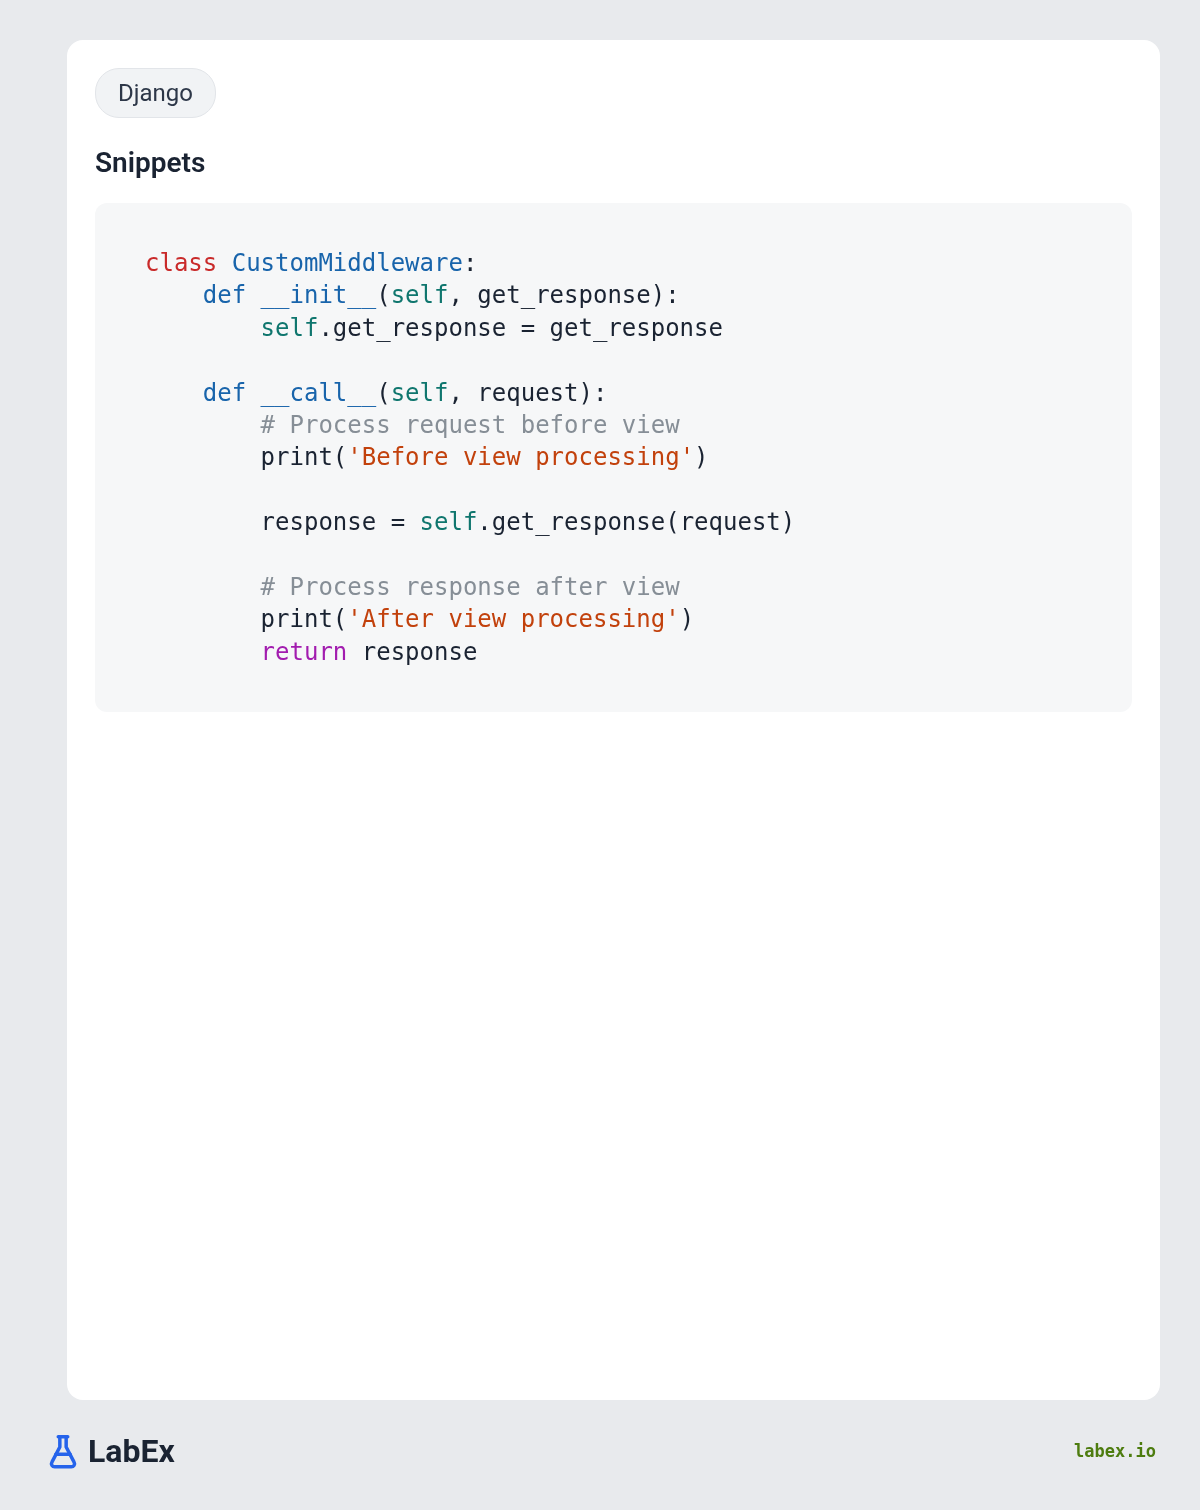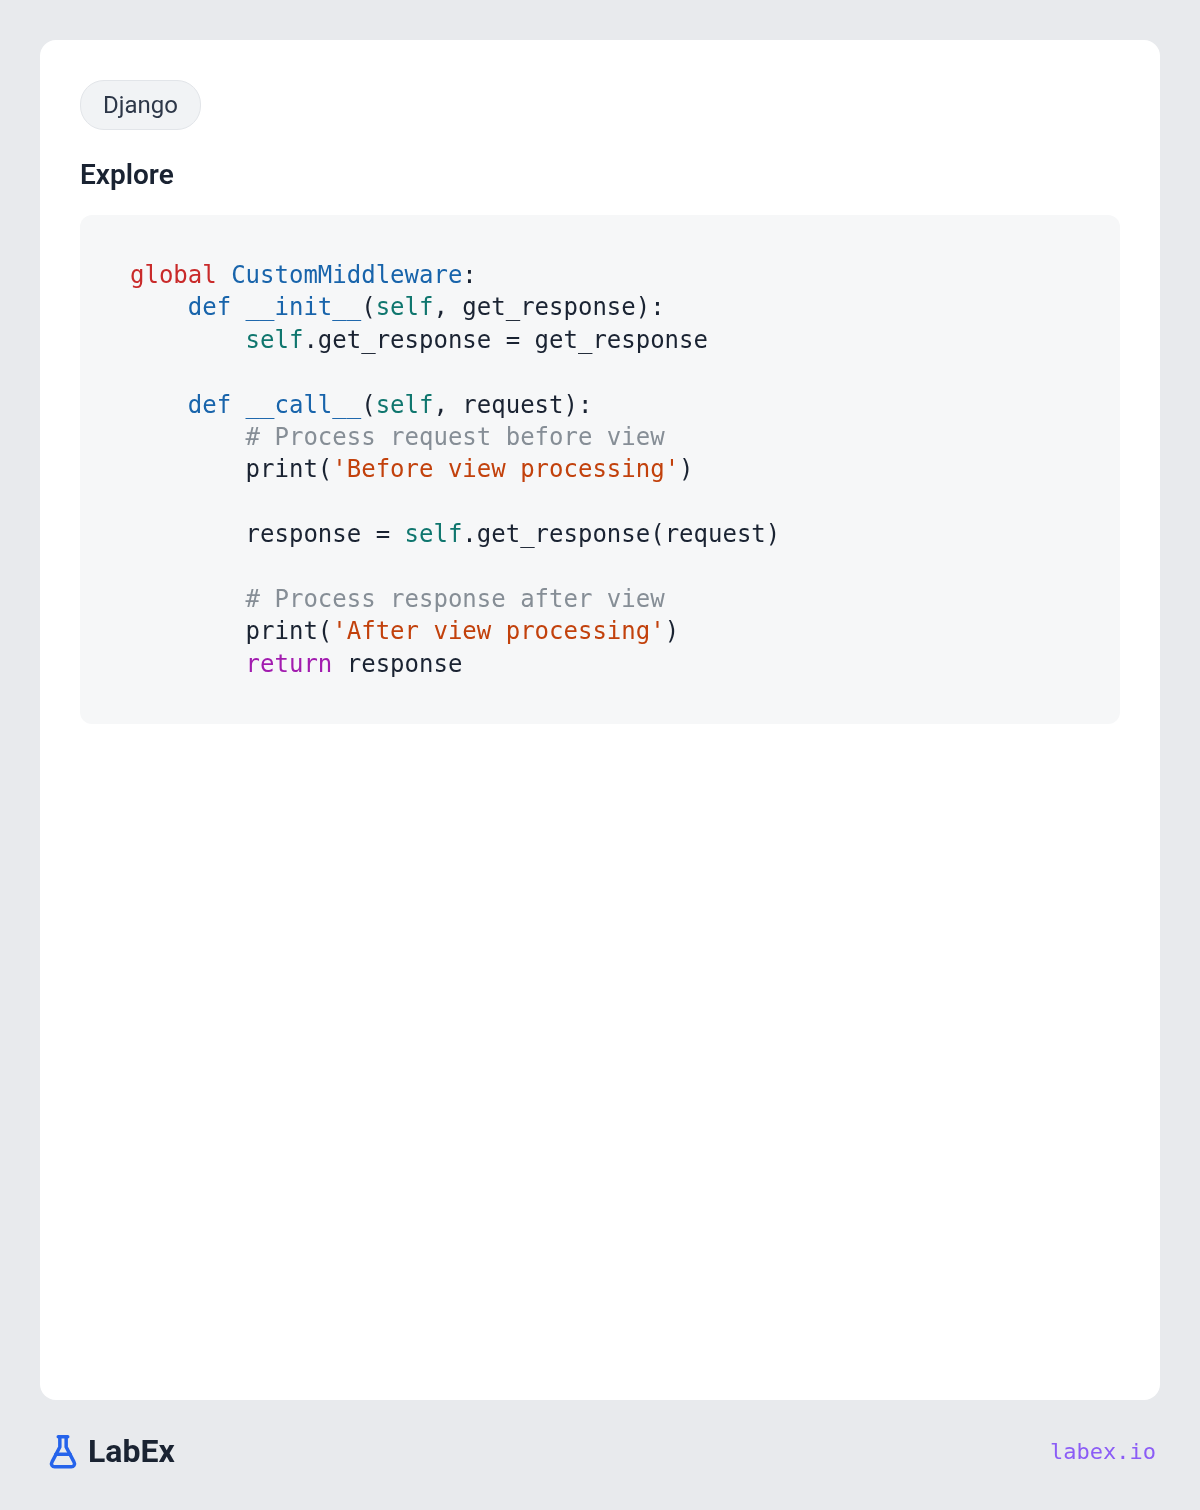--- a/index.html
+++ b/index.html
@@ -12,24 +12,25 @@
       height: 1510px;
       background: #e8eaed;
       font-family: -apple-system, BlinkMacSystemFont, 'Segoe UI', Roboto, sans-serif;
       padding: 40px;
       display: flex;
       flex-direction: column;
     }
     .card {
       background: white;
       border-radius: 16px;
-      padding: 40px;
+      padding: 28px;
       flex: 1;
       display: flex;
       flex-direction: column;
+      margin-left: 27px;
     }
     .tag {
       display: inline-block;
       background: #f1f3f5;
       color: #2d3748;
       font-size: 24px;
       padding: 10px 22px;
       border-radius: 24px;
       font-weight: 400;
       border: 1px solid #e2e5e9;
@@ -90,31 +91,32 @@
       width: 38px;
       height: 38px;
     }
     .brand-text {
       font-size: 32px;
       font-weight: 700;
       color: #1a2332;
     }
     .site-url {
       font-family: ui-monospace, 'SF Mono', Menlo, Monaco, monospace;
-      font-size: 22px;
-      color: #8b5cf6;
+      font-size: 17px;
+      color: #4d7c0f;
+      font-weight: bold;
     }
   </style>
 </head>
 <body>
 
 <div class="card">
   <span class="tag">Django</span>
-  <div class="snippets-label">Explore</div>
-  <div class="code-block"><span class="kw-class">global</span> <span class="class-name">CustomMiddleware</span><span>:</span>
+  <div class="snippets-label">Snippets</div>
+  <div class="code-block"><span class="kw-class">class</span> <span class="class-name">CustomMiddleware</span><span>:</span>
     <span class="kw-def">def</span> <span class="func-name">__init__</span><span>(</span><span class="self">self</span><span>, get_response):</span>
         <span class="self">self</span><span>.get_response = get_response</span>
 
     <span class="kw-def">def</span> <span class="func-name">__call__</span><span>(</span><span class="self">self</span><span>, request):</span>
         <span class="comment"># Process request before view</span>
         <span>print(</span><span class="string">'Before view processing'</span><span>)</span>
 
         <span>response = </span><span class="self">self</span><span>.get_response(request)</span>
 
         <span class="comment"># Process response after view</span>

